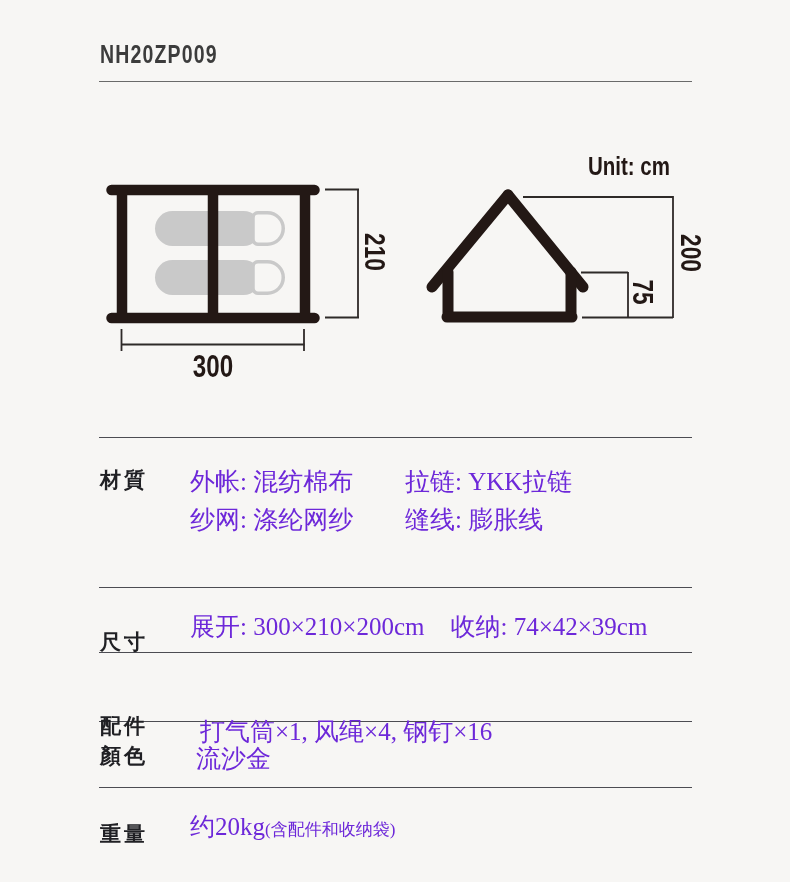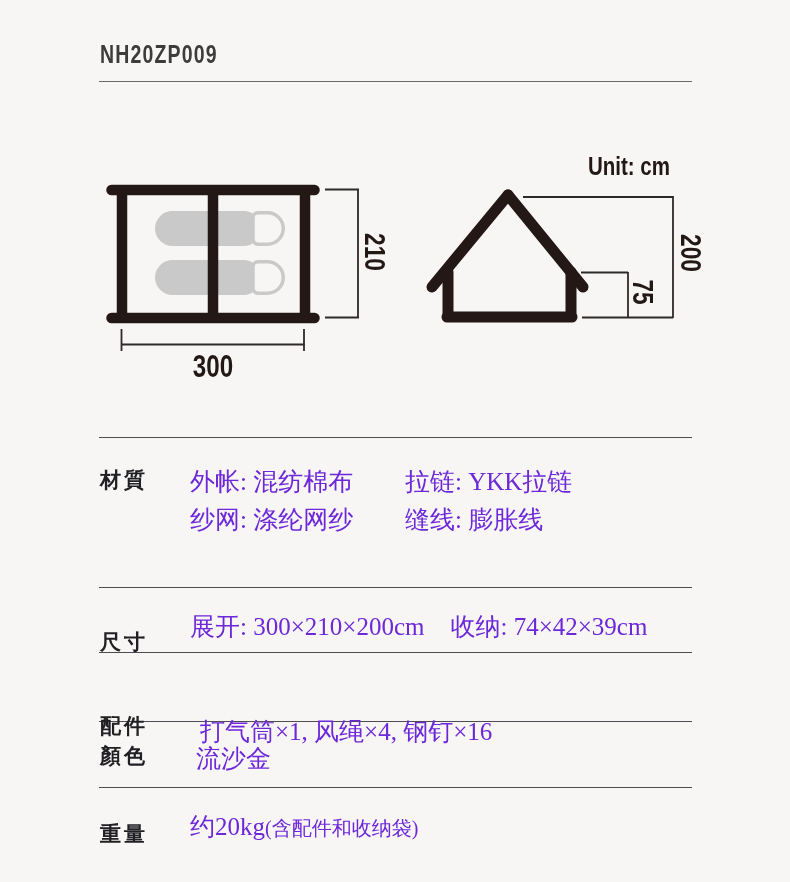--- a/index.html
+++ b/index.html
@@ -45,21 +45,21 @@
   .spec-label {
     position:absolute; left:100px;
     font-size:21px; line-height:33px; font-weight:700; color:#202024;
     letter-spacing:3px; white-space:nowrap;
   }
   .spec-text {
     position:absolute; font-size:25px; color:#6d28d9; white-space:nowrap;font-family:Liberation Serif, serif;
   }
   .mat-col { line-height:38.3px; }
   .gap-right { margin-right:26px; }
-  .small-note { font-size:20px; }
+  .small-note { font-size:17px; }
 </style>
 </head>
 <body>
 
 <div class="model">NH20ZP009</div>
 <div class="hline hline-thin" style="top:81px;"></div>
 
 <svg class="diagram-svg" width="790" height="882" viewBox="0 0 790 882">
 
   <g>

